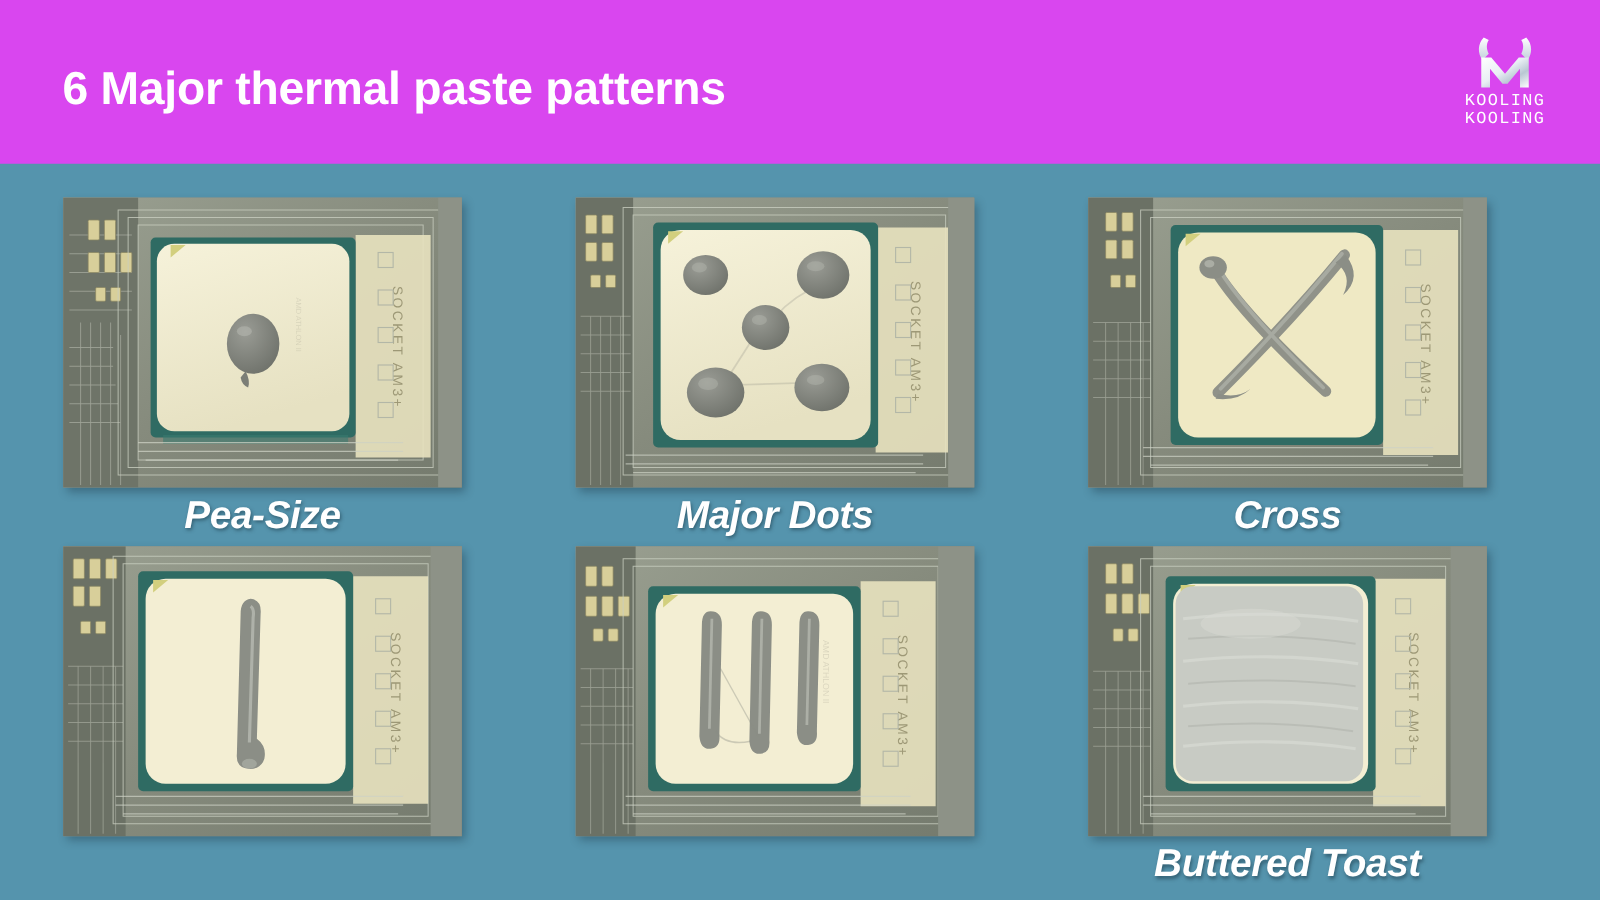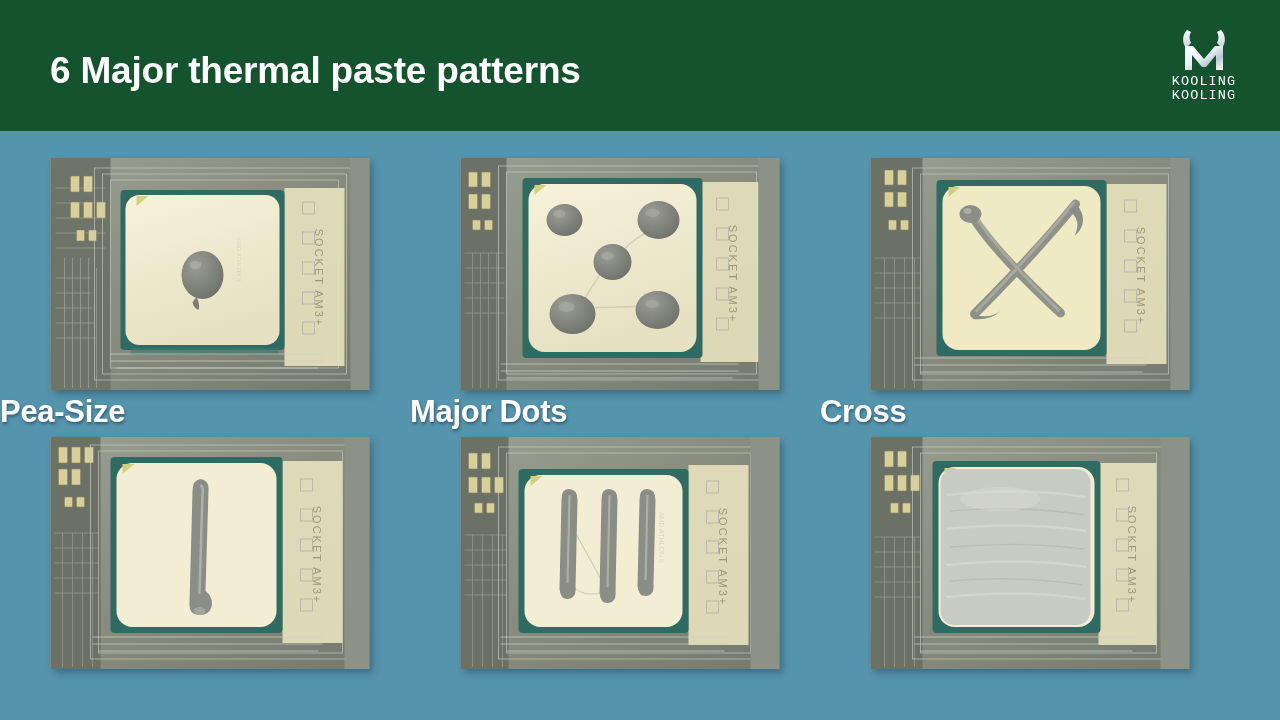--- a/index.html
+++ b/index.html
@@ -6,21 +6,21 @@
   html,body { width:1280px; height:720px; overflow:hidden; }
   body {
     background:#5594ad;
     font-family:"Liberation Sans", sans-serif;
     position:relative;
   }
 
   
   .header {
     position:absolute; left:0; top:0; width:1280px; height:131px;
-    background:#14532d;
+    background:#d946ef;
   }
   .header-title {
     position:absolute; left:50px; top:50px;
     font-size:37px; font-weight:bold; color:#ffffff;
     letter-spacing:-0.2px; white-space:nowrap;
   }
   .logo {
     position:absolute; right:24px; top:28px;
     width:104px; height:80px;
     display:flex; flex-direction:column; align-items:center;
@@ -48,24 +48,25 @@
   .photo {
     position:absolute; left:50%; top:0; transform:translateX(-50%);
     width:319px; height:232px;
     box-shadow:3px 4px 7px rgba(20,45,60,0.38);
     overflow:hidden; background:#8d9185;
   }
   .photo svg { display:block; width:319px; height:232px; }
 
   .caption {
     position:absolute; left:0; top:236px; width:420px;
-    text-align:left; color:#ffffff;
+    text-align:center; color:#ffffff;
     font-size:31px; font-weight:bold; letter-spacing:-0.3px;
     text-shadow:1px 2px 3px rgba(25,55,70,0.55);
     white-space:nowrap;
+    font-style:italic;
   }
 </style>
 </head>
 <body>
 
 <div class="header">
   <div class="header-title">6 Major thermal paste patterns</div>
 
   <div class="logo">
     <svg class="logo-mark" viewBox="0 0 62 44">
@@ -430,15 +431,16 @@
             <path d="M80 110 Q150 104 214 112"></path>
             <path d="M80 144 Q150 138 212 148"></path>
         </g>
         <ellipse cx="130" cy="62" rx="40" ry="12" fill="#dadcd5" opacity="0.45"></ellipse>
         <g stroke="#cdd1c4" stroke-width="1" opacity="0.7" fill="none">
           <path d="M44 200 H266 M44 207 H266 M50 214 H262"></path>
         </g>
         <rect x="290" y="0" width="29" height="232" fill="#8d9287"></rect>
       </svg>
     </div>
+    <div class="caption">Buttered Toast</div>
   </div>
 
 </div>
 
 </body></html>

